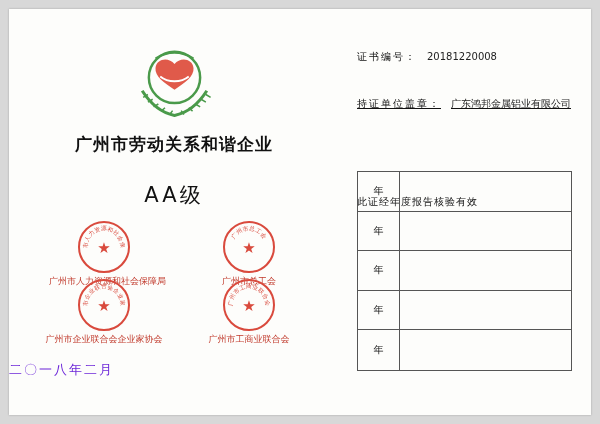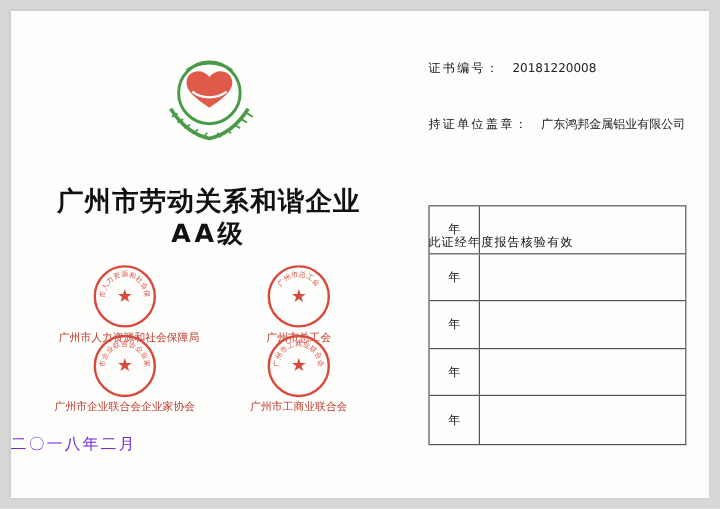--- a/index.html
+++ b/index.html
@@ -17,30 +17,30 @@
     box-shadow:0 0 2px rgba(0,0,0,.25);
   }
   
   .left{
     position:absolute;left:0;top:0;width:330px;height:100%;
   }
   .emblem{
     position:absolute;left:118px;top:36px;width:95px;height:80px;
   }
   .title-main{
-    position:absolute;left:0;top:144px;width:330px;
+    position:absolute;left:0;top:124px;width:330px;
     text-align:center;
-    font-size:22px;font-weight:bold;color:#111;
+    font-size:17px;font-weight:bold;color:#111;
     letter-spacing:1px;
     font-family:"DejaVu Sans", sans-serif;
   }
   .title-grade{
     position:absolute;left:0;top:172px;width:330px;
     text-align:center;
-    font-size:21px;font-weight:bold;color:#111;
+    font-size:21px;font-weight:normal;color:#111;
     letter-spacing:3px;
     font-family:"DejaVu Sans", sans-serif;
   }
   .seals{
     position:absolute;left:0;top:212px;width:330px;
   }
   .seal-row{
     position:relative;height:58px;
   }
   .seal-row.r2{height:62px;}
@@ -79,21 +79,21 @@
   }
   .field{
     position:absolute;font-size:10px;color:#111;
     font-family:"DejaVu Sans", sans-serif;
   }
   .field .lbl{letter-spacing:2px;}
   .field .val{
     margin-left:10px;font-size:10px;color:#222;letter-spacing:0;
   }
   .f-cert{left:18px;top:41px;}
-  .f-holder{left:18px;top:88px;}
+  .f-holder{left:18px;top:88px;text-decoration:underline;}
   .f-note{left:18px;top:140px;letter-spacing:1px;margin-top:46px;}
   .grid{
     position:absolute;left:18px;top:162px;width:215px;height:200px;
     border:1px solid #555;
     box-sizing:border-box;
   }
   .grid .row{
     position:relative;height:20%;border-bottom:1px solid #555;
     box-sizing:border-box;
   }

